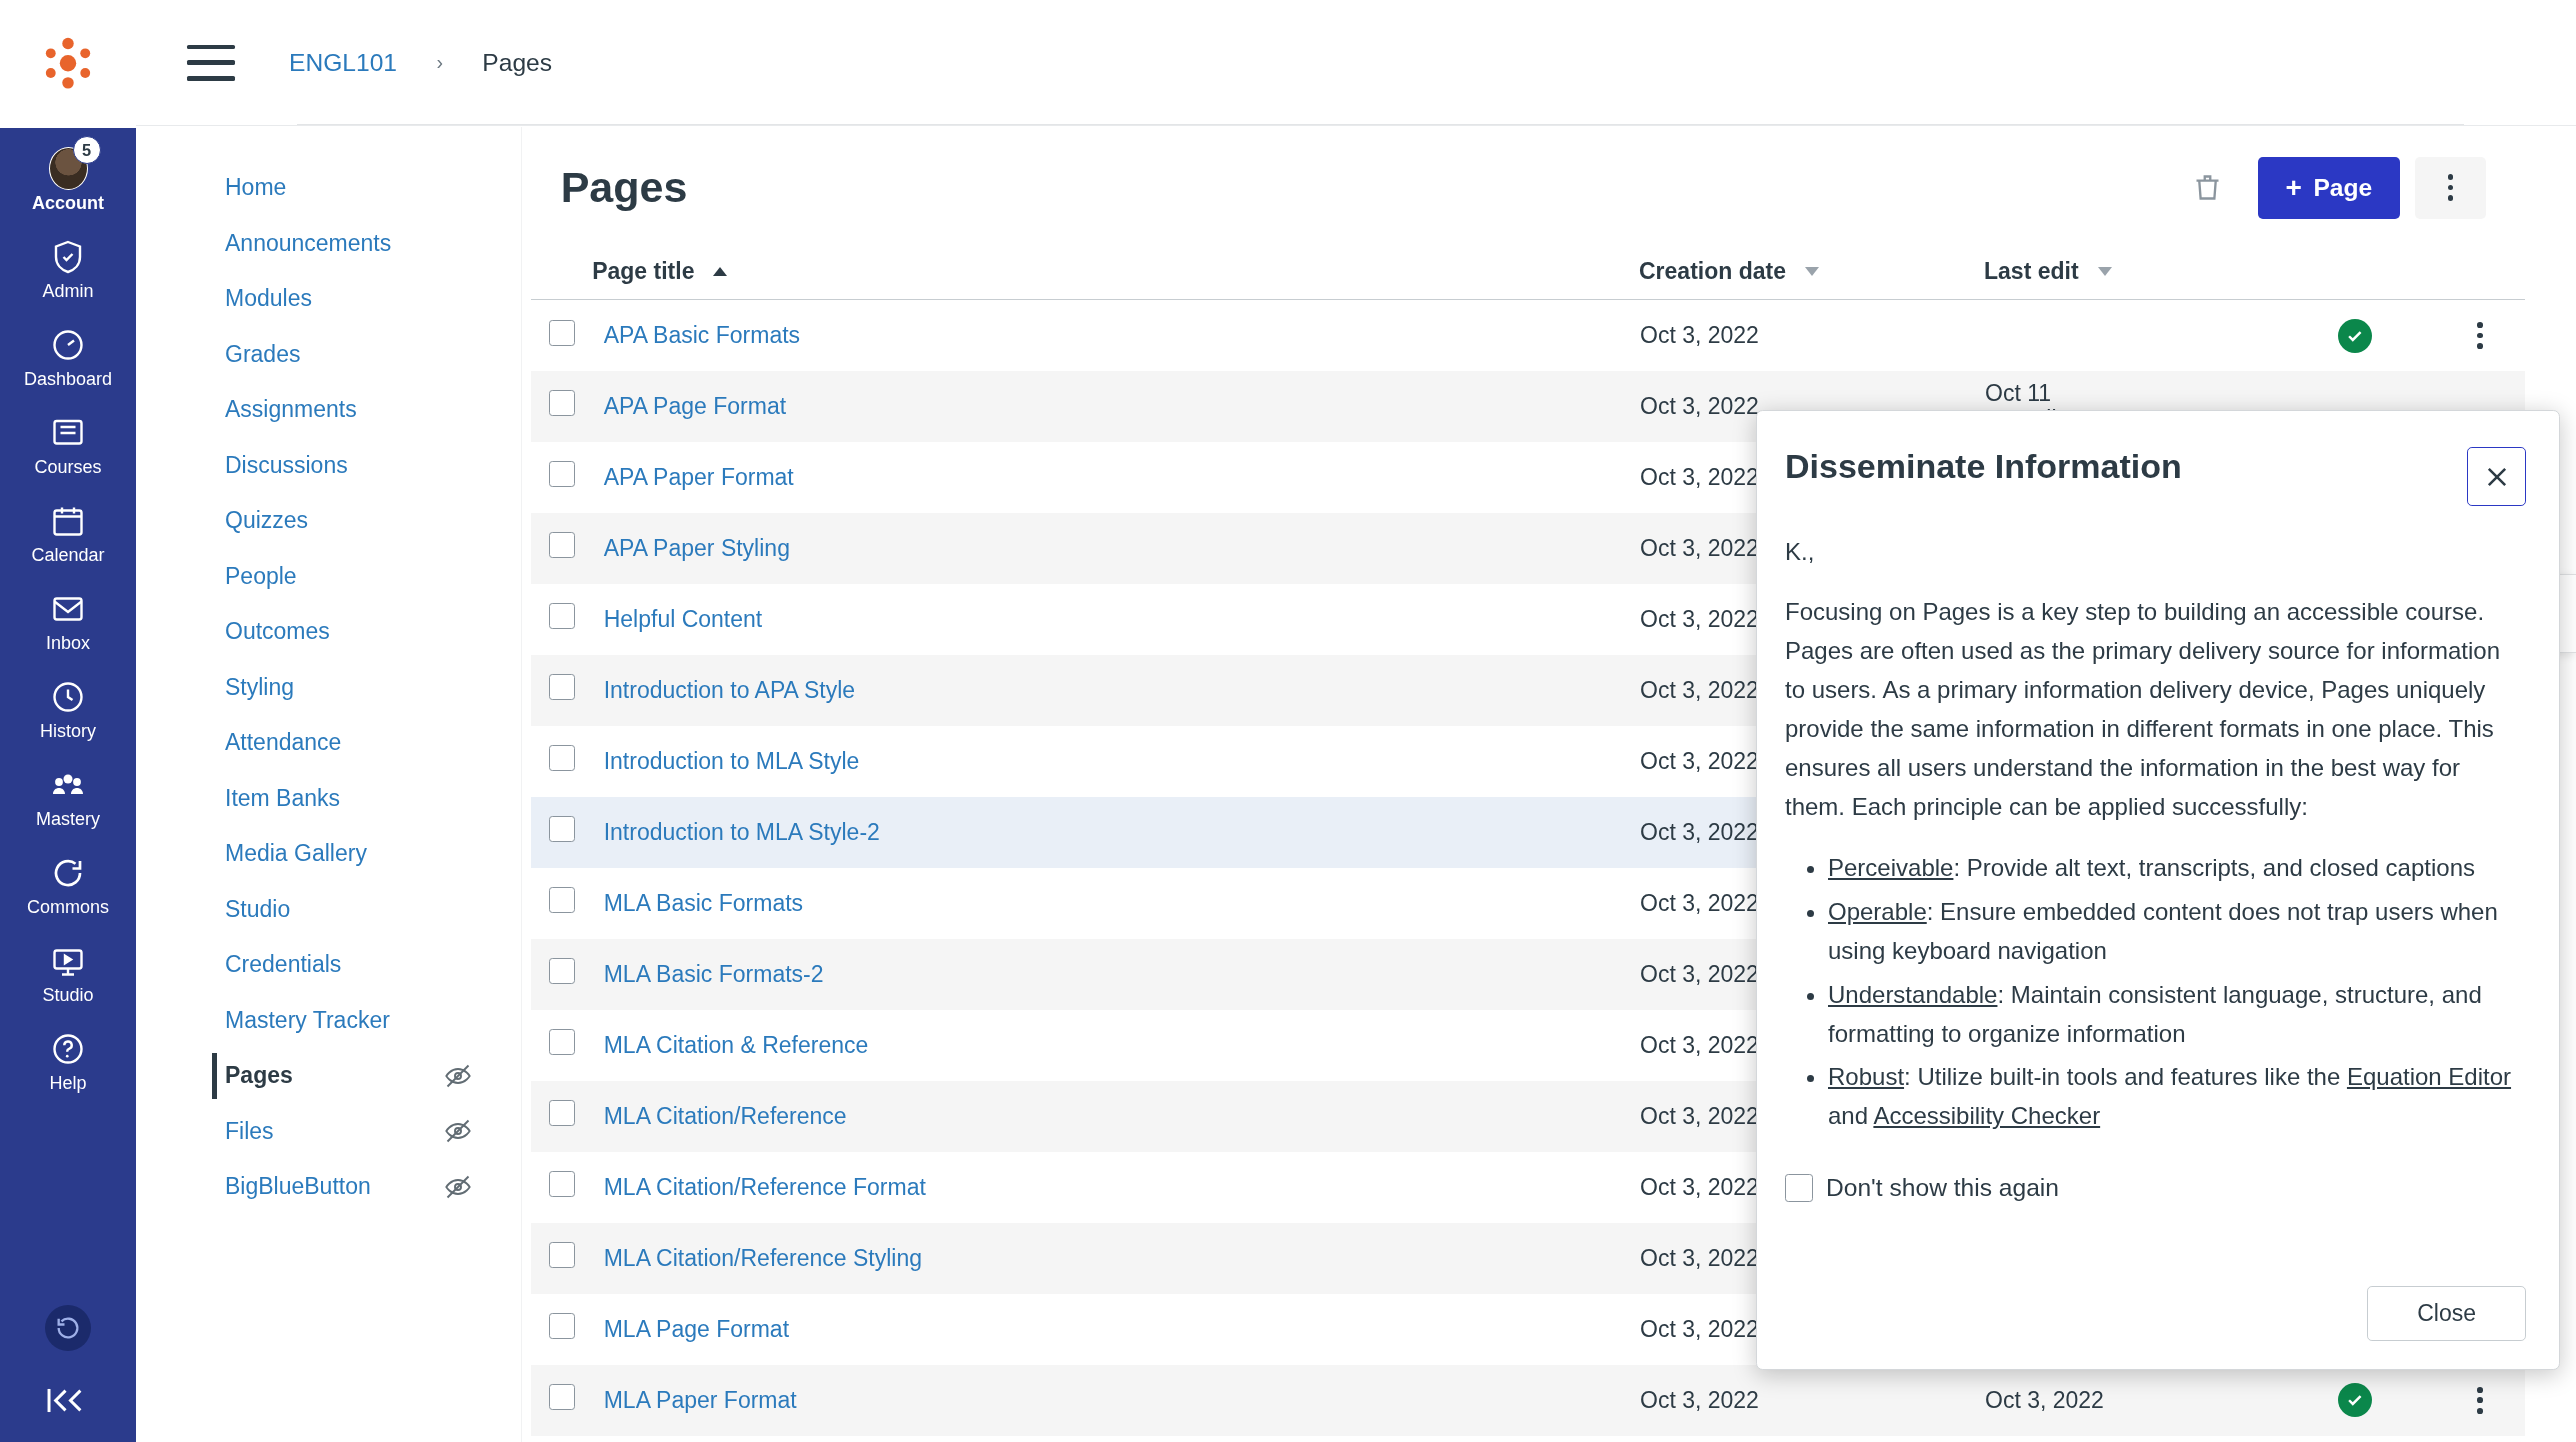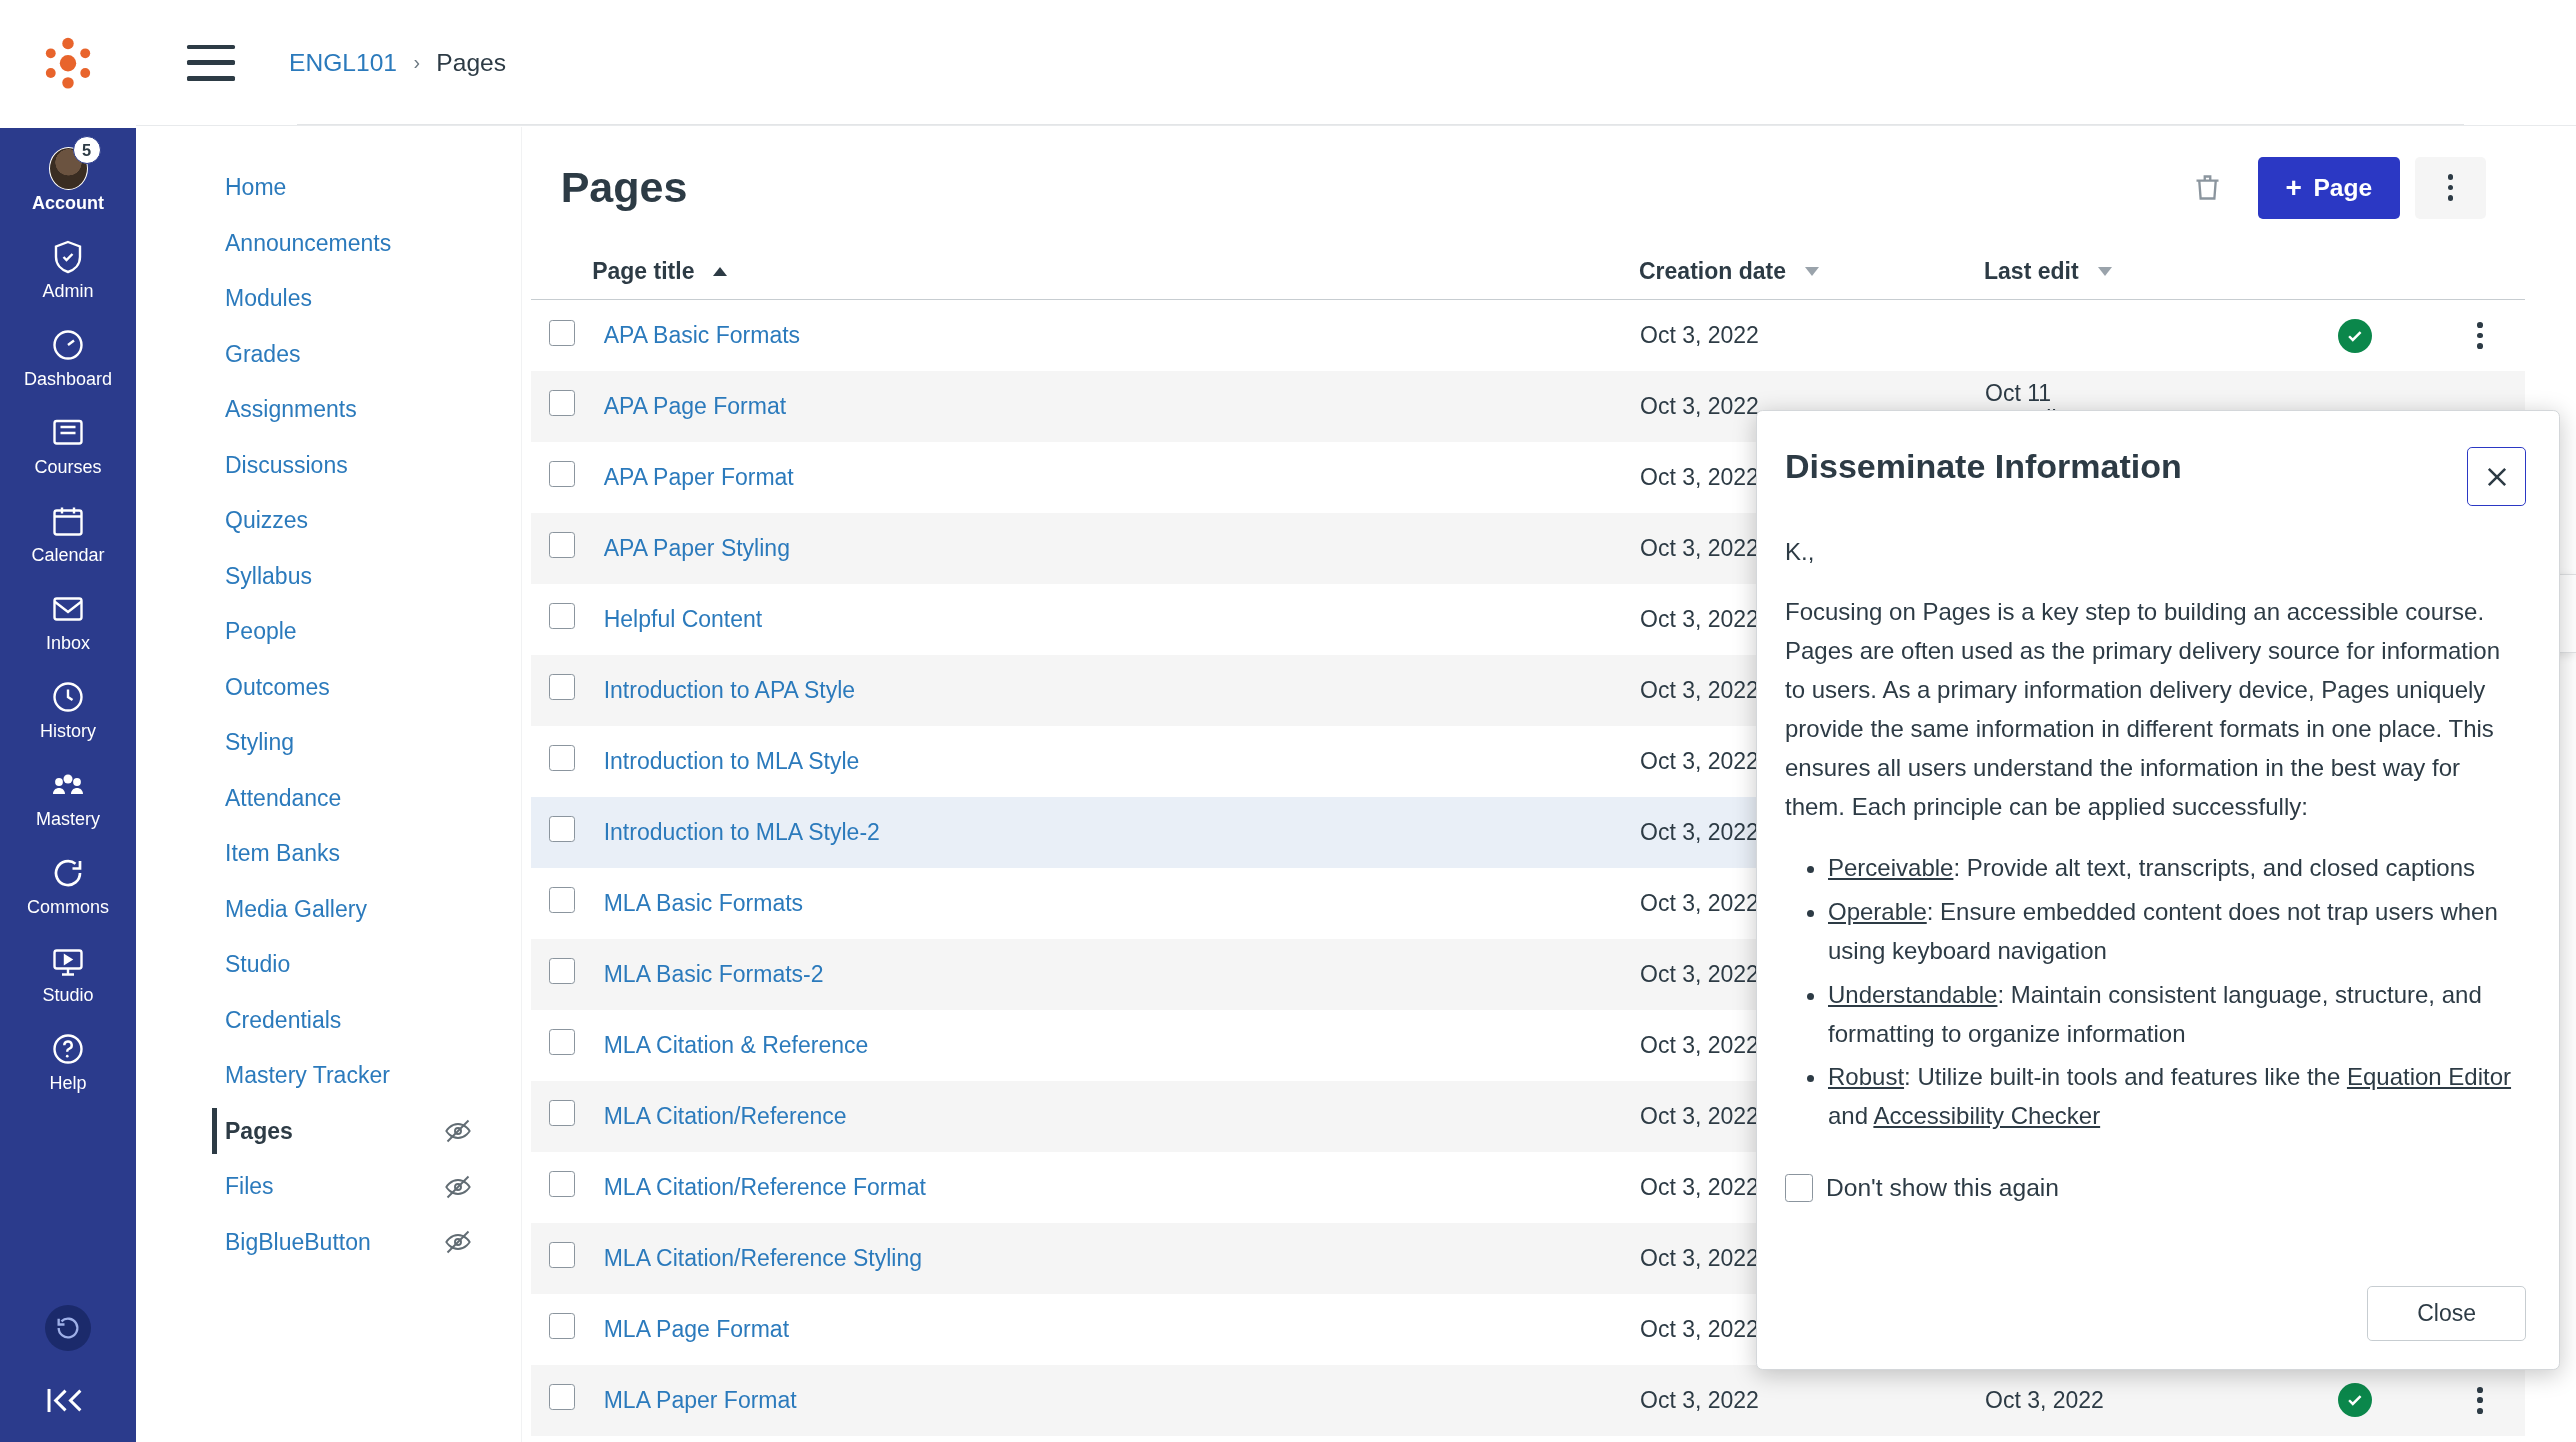--- a/index.html
+++ b/index.html
@@ -87,20 +87,21 @@
     margin-left: 51px;
     width: 48px; height: 36px;
     display: flex; flex-direction: column; justify-content: space-between;
     cursor: pointer;
   }
   #hamburger span { display: block; height: 4.1px; background: #2D3B45; border-radius: 1.6px; }
   .breadcrumb {
     margin-left: 54px;
     display: flex; align-items: center;
     font-size: 24.6px;
+    gap: 23px;
   }
   .breadcrumb a { color: #2B7ABC; text-decoration: none; cursor: pointer; }
   .breadcrumb .sep { margin: 0 16.4px; color: #6b7780; font-size: 19.7px; }
   .breadcrumb .current { color: #2D3B45; }
   .header-rule {
     position: absolute; left: 161px; bottom: 0; width: 2167px; height: 0.8px; background: #e3e5e7;
   }
 
   
   #course-nav {
@@ -420,23 +421,20 @@
       <span>Grades</span>
     </div>
     <div class="cnav-item">
       <span>Assignments</span>
     </div>
     <div class="cnav-item">
       <span>Discussions</span>
     </div>
     <div class="cnav-item">
       <span>Quizzes</span>
-    </div>
-    <div class="cnav-item">
-      <span>Syllabus</span>
     </div>
     <div class="cnav-item">
       <span>People</span>
     </div>
     <div class="cnav-item">
       <span>Outcomes</span>
     </div>
     <div class="cnav-item">
       <span>Styling</span>
     </div>

